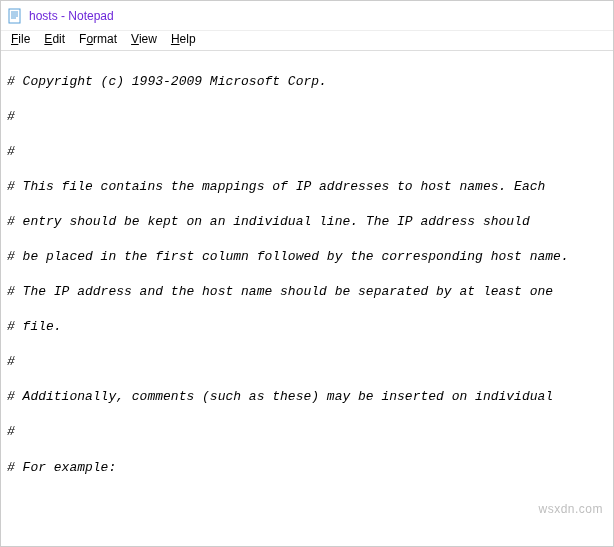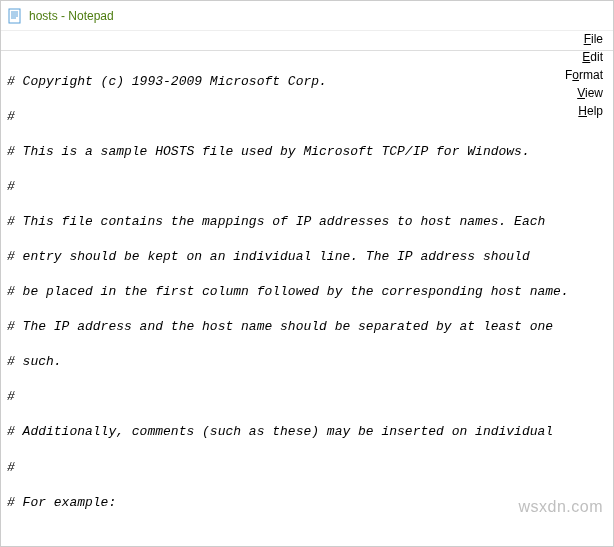--- a/index.html
+++ b/index.html
@@ -1,25 +1,25 @@
 <!DOCTYPE html>
 <html><head>
   <meta charset="utf-8">
   <style>
     * { margin: 0; padding: 0; box-sizing: border-box; }
     body { font-family: "Segoe UI", Tahoma, sans-serif; font-size: 12px; background: #fff; width: 614px; height: 547px; overflow: hidden; position: relative; border: 1px solid #ccc; }
     .titlebar { height: 30px; background: #fff; display: flex; align-items: center; padding: 0 6px; border-bottom: 1px solid #eee; }
     .titlebar .app-icon { width: 16px; height: 16px; margin-right: 6px; }
-    .titlebar .title-text { font-size: 12px; color: #4d7c0f; }
-    .menubar { height: 20px; display: flex; align-items: flex-end; padding: 0 4px; gap: 2px; border-bottom: 1px solid #ddd; flex-direction: column; }
+    .titlebar .title-text { font-size: 12px; color: #6d28d9; }
+    .menubar { height: 20px; display: flex; align-items: flex-start; padding: 0 4px; gap: 2px; border-bottom: 1px solid #ddd; }
     .menubar .menu-item { padding: 1px 6px; font-size: 12px; cursor: default; }
     .menubar .menu-item .ul { text-decoration: underline; }
     .editor { padding: 4px 6px 6px 6px; font-family: Consolas, "Courier New", monospace; font-size: 13px; line-height: 1.35; white-space: pre; color: #000; position: relative; }
     .editor-line { display: block; font-style: italic; }
-    .watermark { position: absolute; right: 10px; bottom: 30px; font-family: sans-serif; font-size: 16px; color: #bfbfbf; letter-spacing: 0.5px; }
+    .watermark { position: absolute; right: 10px; bottom: 30px; font-family: sans-serif; font-size: 12px; color: #bfbfbf; letter-spacing: 0.5px; }
   </style>
 </head>
 <body>
 
 <div class="titlebar">
   <span class="app-icon">
     <svg width="16" height="16" viewBox="0 0 16 16">
       <rect x="2" y="1" width="11" height="14" fill="#fff" stroke="#5aa0d8" stroke-width="1"></rect>
       <line x1="4" y1="4" x2="11" y2="4" stroke="#5aa0d8" stroke-width="1"></line>
       <line x1="4" y1="6" x2="11" y2="6" stroke="#5aa0d8" stroke-width="1"></line>
@@ -34,27 +34,26 @@
   <span class="menu-item"><span class="ul">F</span><span>ile</span></span>
   <span class="menu-item"><span class="ul">E</span><span>dit</span></span>
   <span class="menu-item">F<span class="ul">o</span>rmat</span>
   <span class="menu-item"><span class="ul">V</span><span>iew</span></span>
   <span class="menu-item"><span class="ul">H</span><span>elp</span></span>
 </div>
 
 <div class="editor">
 <span class="editor-line"># Copyright (c) 1993-2009 Microsoft Corp.</span>
 <span class="editor-line">#</span>
-<span class="editor-line"># This is a sample HOSTS file used by Microsoft TCP/IP for Windows.</span>
 <span class="editor-line">#</span>
 <span class="editor-line"># This file contains the mappings of IP addresses to host names. Each</span>
 <span class="editor-line"># entry should be kept on an individual line. The IP address should</span>
 <span class="editor-line"># be placed in the first column followed by the corresponding host name.</span>
 <span class="editor-line"># The IP address and the host name should be separated by at least one</span>
-<span class="editor-line"># such.</span>
+<span class="editor-line"># file.</span>
 <span class="editor-line">#</span>
 <span class="editor-line"># Additionally, comments (such as these) may be inserted on individual</span>
 <span class="editor-line">#</span>
 <span class="editor-line"># For example:</span>
 
 
 
 <span class="editor-line"></span>
 
 

